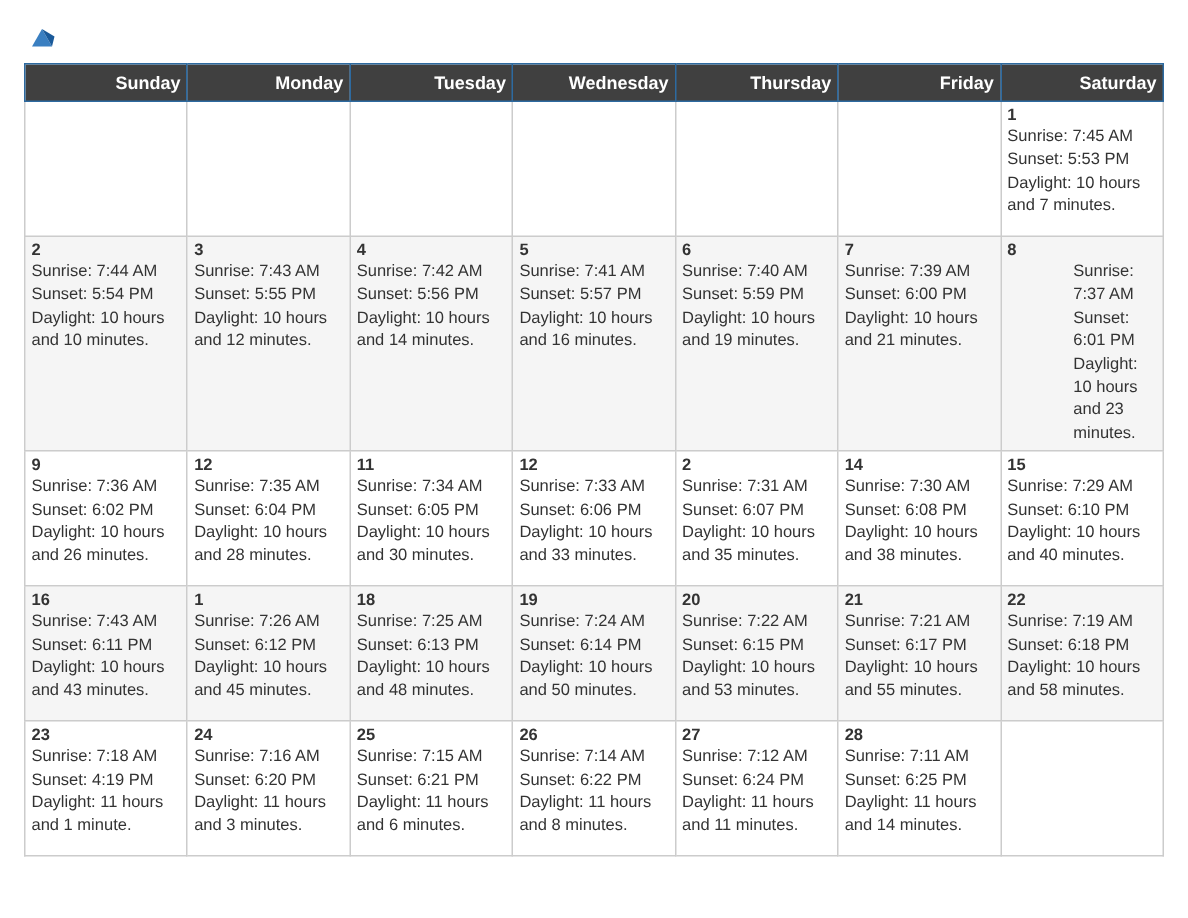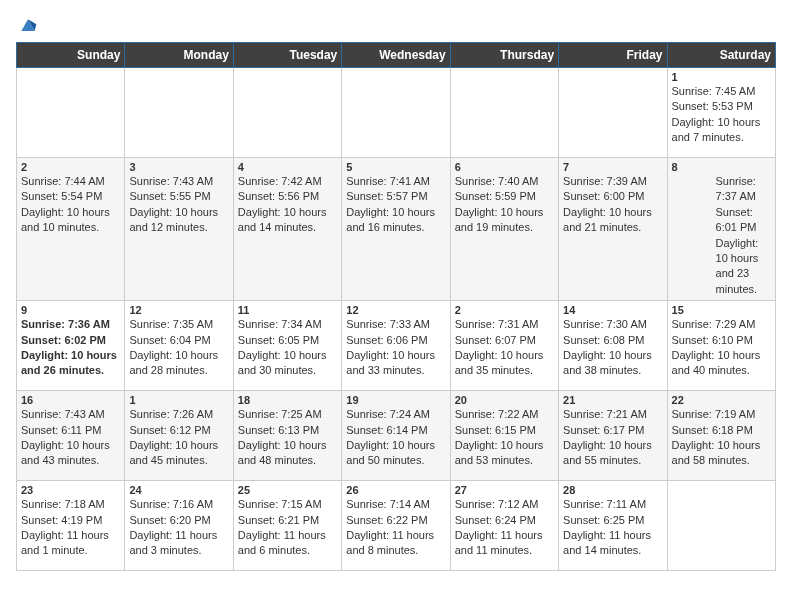--- a/index.html
+++ b/index.html
@@ -189,21 +189,21 @@
           <span class="day-number">8</span>
           <div class="day-info" style="white-space: pre-line; margin-left: 44px;">Sunrise: 7:37 AM
 Sunset: 6:01 PM
 Daylight: 10 hours
 and 23 minutes.</div>
         </td>
       </tr>
       <tr>
         <td>
           <span class="day-number">9</span>
-          <div class="day-info" style="white-space: pre-line; font-weight: bold;">Sunrise: 7:36 AM
+          <div class="day-info" style="white-space: pre-line;">Sunrise: 7:36 AM
 Sunset: 6:02 PM
 Daylight: 10 hours
 and 26 minutes.</div>
         </td>
         <td>
           <span class="day-number">12</span>
           <div class="day-info" style="white-space: pre-line;">Sunrise: 7:35 AM
 Sunset: 6:04 PM
 Daylight: 10 hours
 and 28 minutes.</div>

